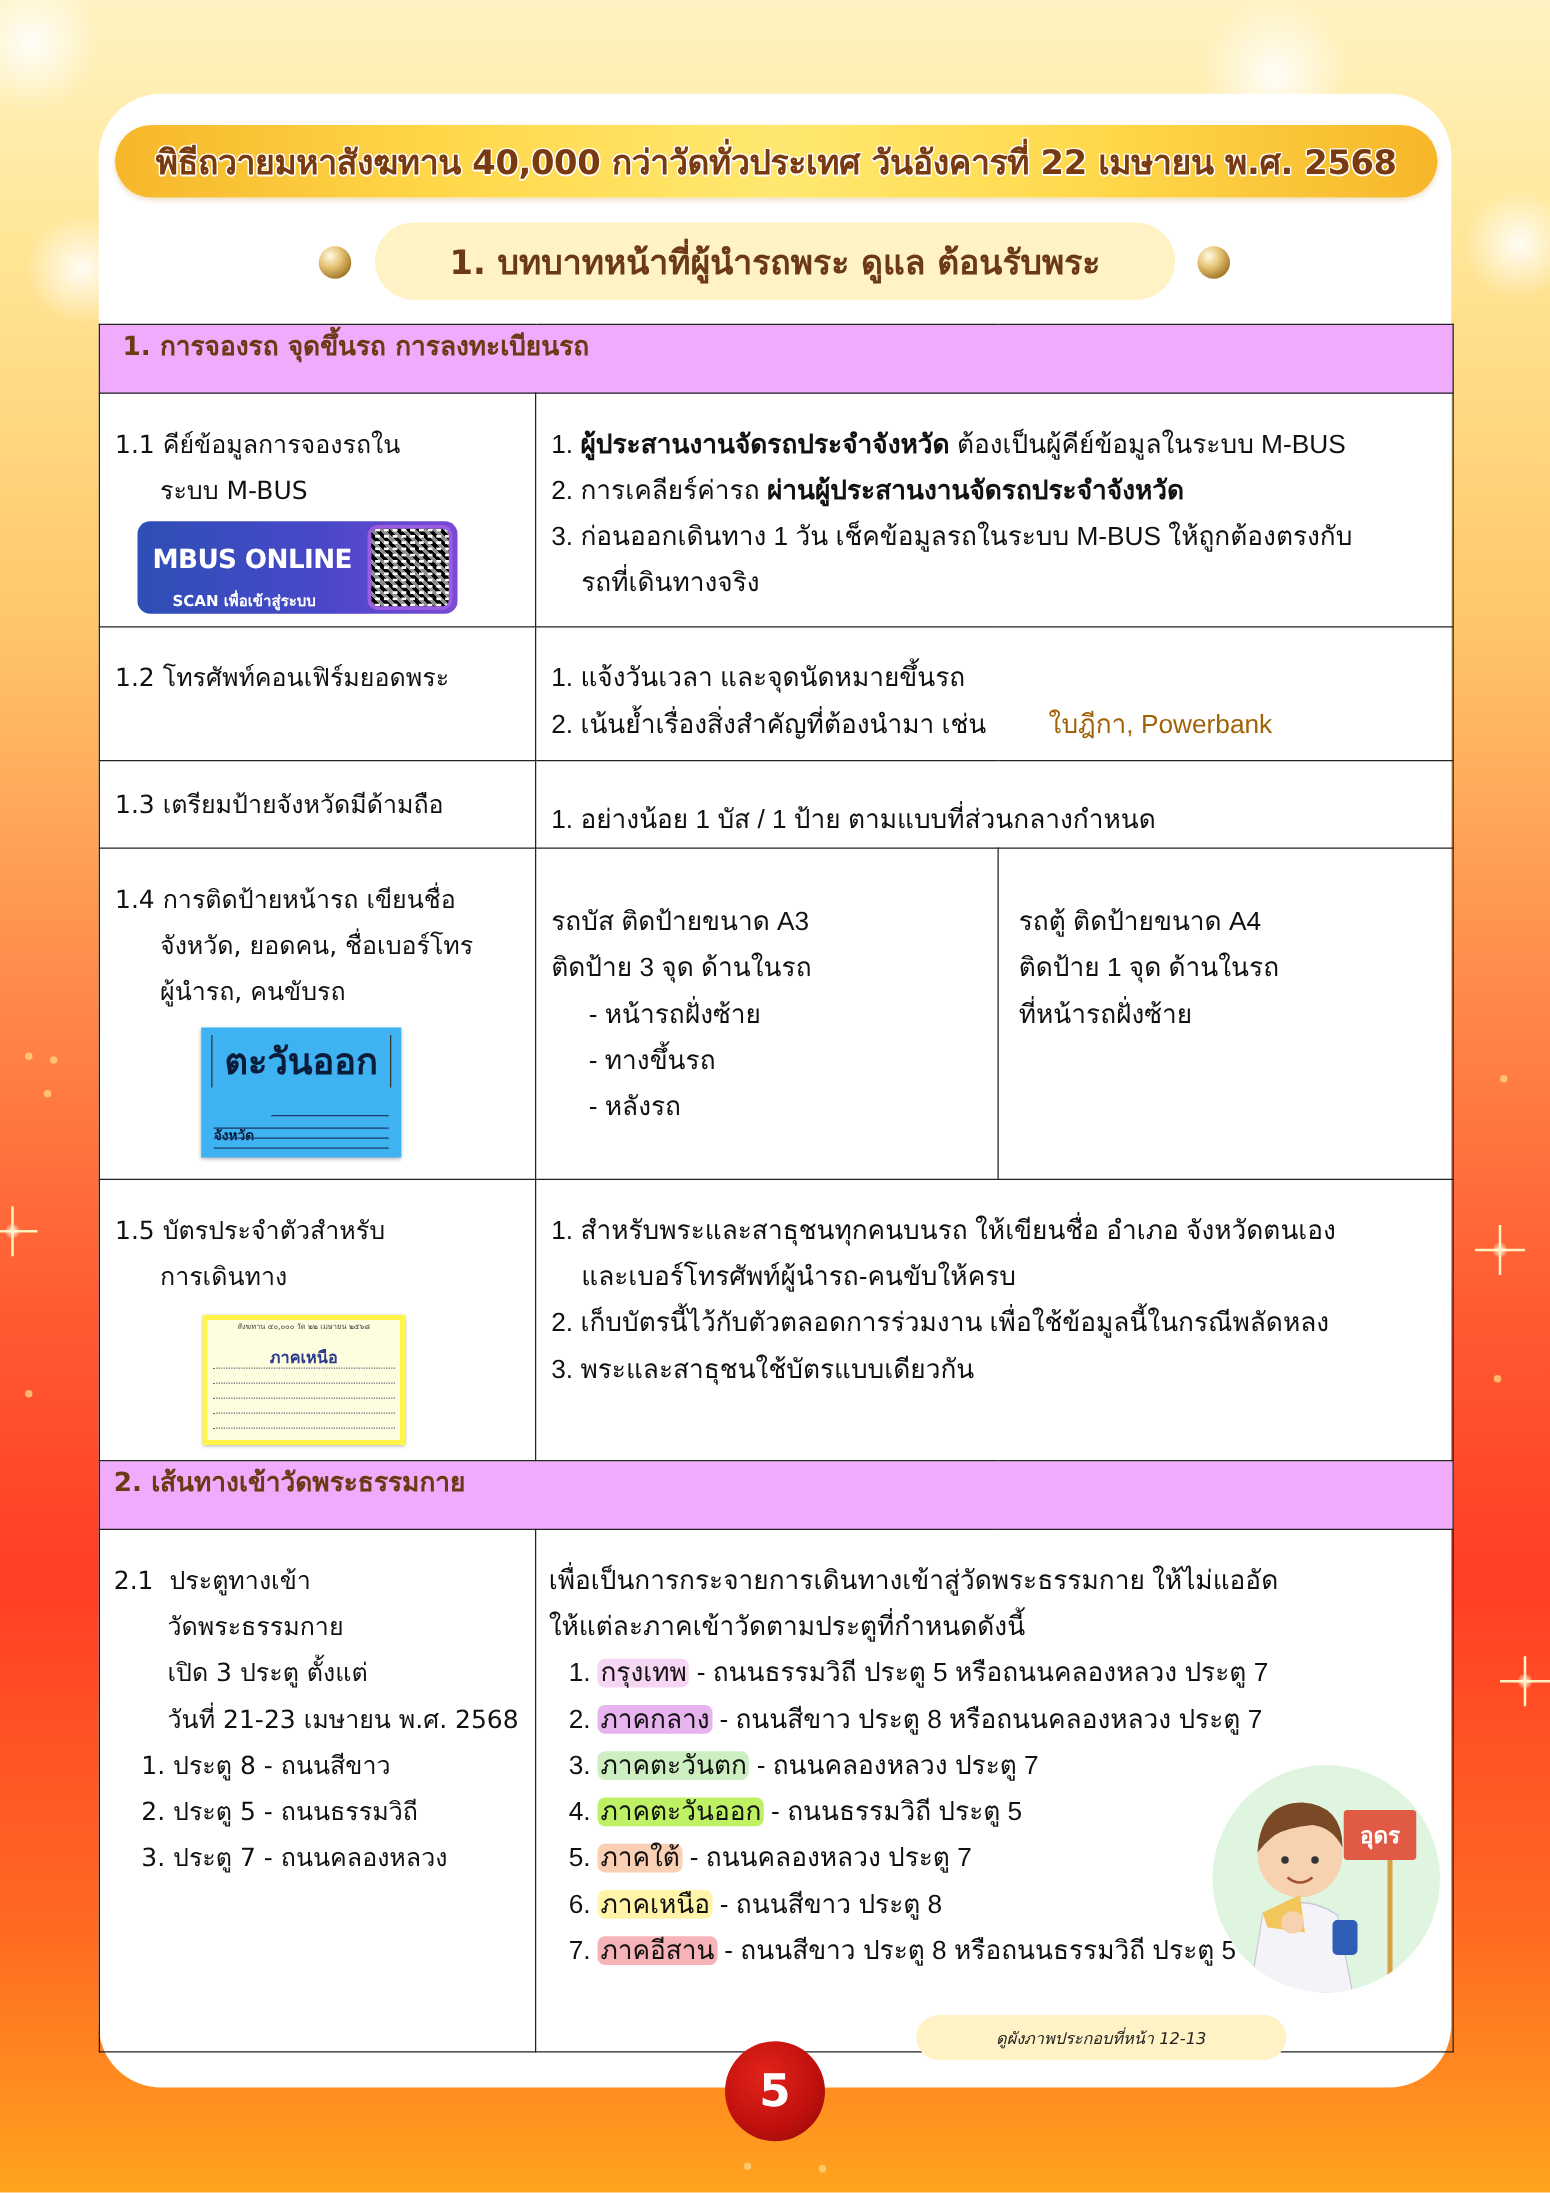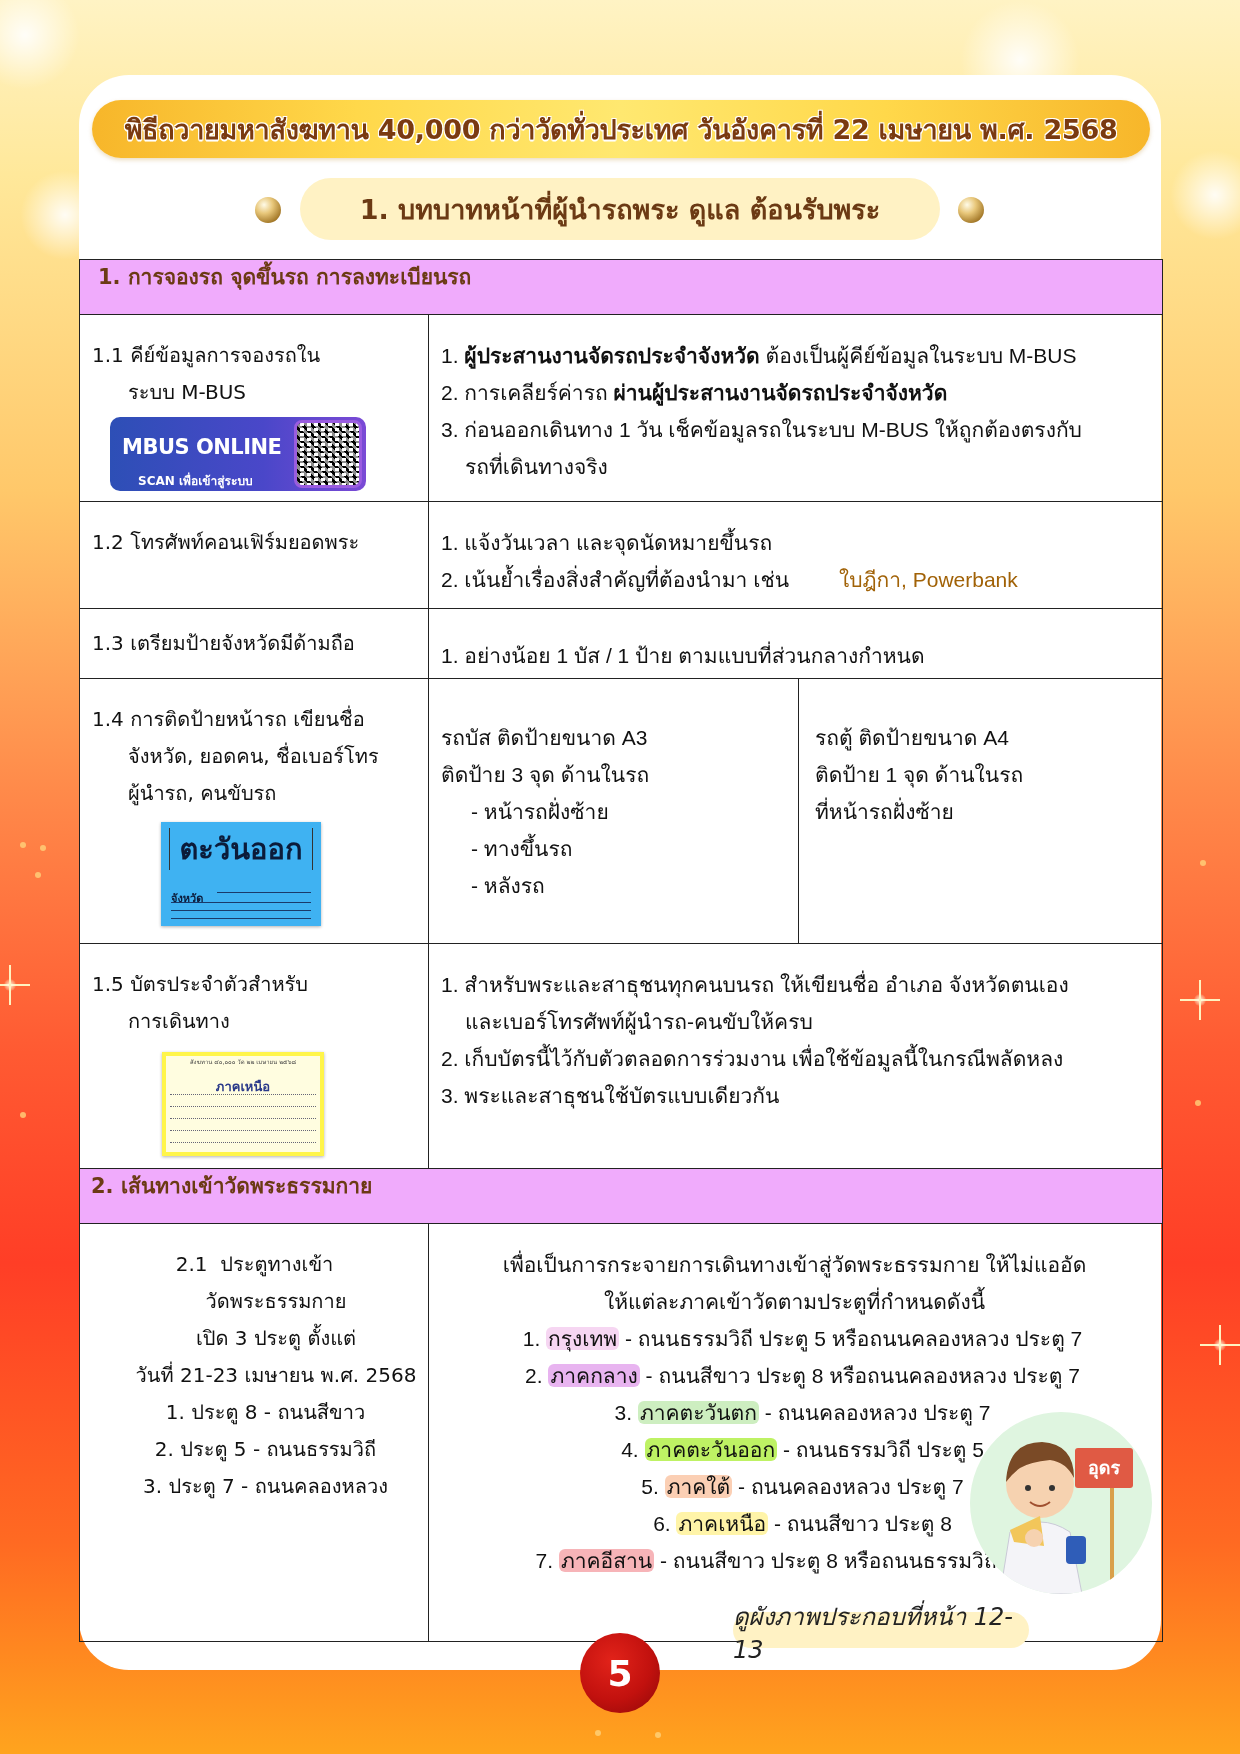--- a/index.html
+++ b/index.html
@@ -62,34 +62,34 @@
   .mbus-sub { position: absolute; left: 28px; top: 46px; color: #fff; font-family: "DejaVu Sans", sans-serif; font-weight: bold; font-size: 12px; }
   .qr { position: absolute; right: 4px; top: 3px; width: 68px; height: 68px; border-radius: 8px; background: #fff; border: 3px solid #9a5ce0;
     background-image:
       linear-gradient(90deg, #000 50%, transparent 50%),
       linear-gradient(0deg, #000 50%, transparent 50%);
     background-size: 7px 7px, 5px 5px; background-blend-mode: multiply; }
   .qr::after { content: ""; position: absolute; inset: 0; background: repeating-linear-gradient(45deg, rgba(255,255,255,.55) 0 3px, transparent 3px 6px); border-radius: 5px; }
 
   .sign-blue { margin: 10px 0 14px 69px; width: 160px; height: 104px; background: #3fb2f2; position: relative; box-shadow: 0 1px 3px rgba(0,0,0,.3); }
   .sign-blue-title { position: absolute; left: 8px; top: 6px; right: 8px; height: 42px; border-left: 1px solid #333; border-right: 1px solid #333; font-family: "DejaVu Sans", sans-serif; font-weight: bold; font-size: 29px; color: #0b1b3a; text-align: center; line-height: 42px; }
-  .sign-blue-prov { position: absolute; left: 10px; top: 58px; font-family: "DejaVu Sans", sans-serif; font-weight: bold; font-size: 11px; color: #0b1b3a; }
+  .sign-blue-prov { position: absolute; left: 10px; top: 68px; font-family: "DejaVu Sans", sans-serif; font-weight: bold; font-size: 11px; color: #0b1b3a; }
   .sign-line { position: absolute; left: 10px; right: 10px; height: 1px; background: #1a3a6a; }
 
   .id-card { margin: 12px 0 12px 70px; width: 162px; height: 104px; background: #fff54a; padding: 4px; box-shadow: 0 1px 3px rgba(0,0,0,.3); }
   .id-card-inner { width: 100%; height: 100%; background: #fffde0; position: relative; }
   .id-top { position: absolute; left: 0; right: 0; top: 0; height: 12px; font-size: 6px; color: #444; text-align: center; line-height: 12px; }
   .id-title { position: absolute; left: 0; right: 0; top: 12px; font-family: "DejaVu Sans", sans-serif; font-weight: bold; font-size: 13px; color: #2b3a8a; text-align: center; }
   .id-line { position: absolute; left: 4px; right: 4px; height: 0; border-bottom: 1px dotted #667; }
 
   .hl { border-radius: 6px; padding: 0 2px; margin-top: 38px; }
   .route-list { padding-left: 16px; }
   .mascot { position: absolute; left: 970px; top: 1412px; width: 182px; height: 182px; border-radius: 50%; background: #dff5e0; overflow: hidden; }
   .see-more { position: absolute; left: 733px; top: 1612px; width: 296px; height: 36px; border-radius: 18px; background: #fff2c4; display: flex; align-items: center; justify-content: center; }
-  .see-more-text { font-family: "DejaVu Sans", sans-serif; font-style: italic; font-size: 24px; color: #222; }
+  .see-more-text { font-family: "DejaVu Sans", sans-serif; font-style: italic; font-size: 13px; color: #222; }
   .page-num { position: absolute; left: 580px; top: 1633px; width: 80px; height: 80px; border-radius: 50%;
     background: radial-gradient(circle at 40% 35%, #e2231a 0%, #c2110e 55%, #8e0808 100%);
     display: flex; align-items: center; justify-content: center; color: #fff; font-family: "DejaVu Sans", sans-serif; font-weight: bold; font-size: 36px; }
 </style>
 </head>
 <body>
 
 <div class="glow" style="left:-30px;top:-20px;width:110px;height:110px;"></div>
 <div class="glow" style="left:960px;top:0px;width:120px;height:120px;"></div>
 <div class="glow" style="left:1170px;top:150px;width:90px;height:90px;"></div>
@@ -234,21 +234,21 @@
       <div><span>3. พระและสาธุชนใช้บัตรแบบเดียวกัน</span></div>
     </td>
   </tr>
 
   <tr class="sec-head">
     <td colspan="3" style="padding-left:11px;">
       <span class="sec-head-text">2. เส้นทางเข้าวัดพระธรรมกาย</span>
     </td>
   </tr>
 
-  <tr style="height:418px;text-align:center;">
+  <tr style="height:418px;">
     <td class="left-cell" style="padding-left:11px;">
       <div>
         <span>2.1</span>&nbsp;&nbsp;<span>ประตูทางเข้า</span>
       </div>
       <div style="padding-left:43px;">วัดพระธรรมกาย</div>
       <div style="padding-left:43px;">เปิด 3 ประตู ตั้งแต่</div>
       <div style="padding-left:43px;">วันที่ 21-23 เมษายน พ.ศ. 2568</div>
       <div style="padding-left:22px;">1. ประตู 8 - ถนนสีขาว</div>
       <div style="padding-left:22px;">2. ประตู 5 - ถนนธรรมวิถี</div>
       <div style="padding-left:22px;">3. ประตู 7 - ถนนคลองหลวง</div>

